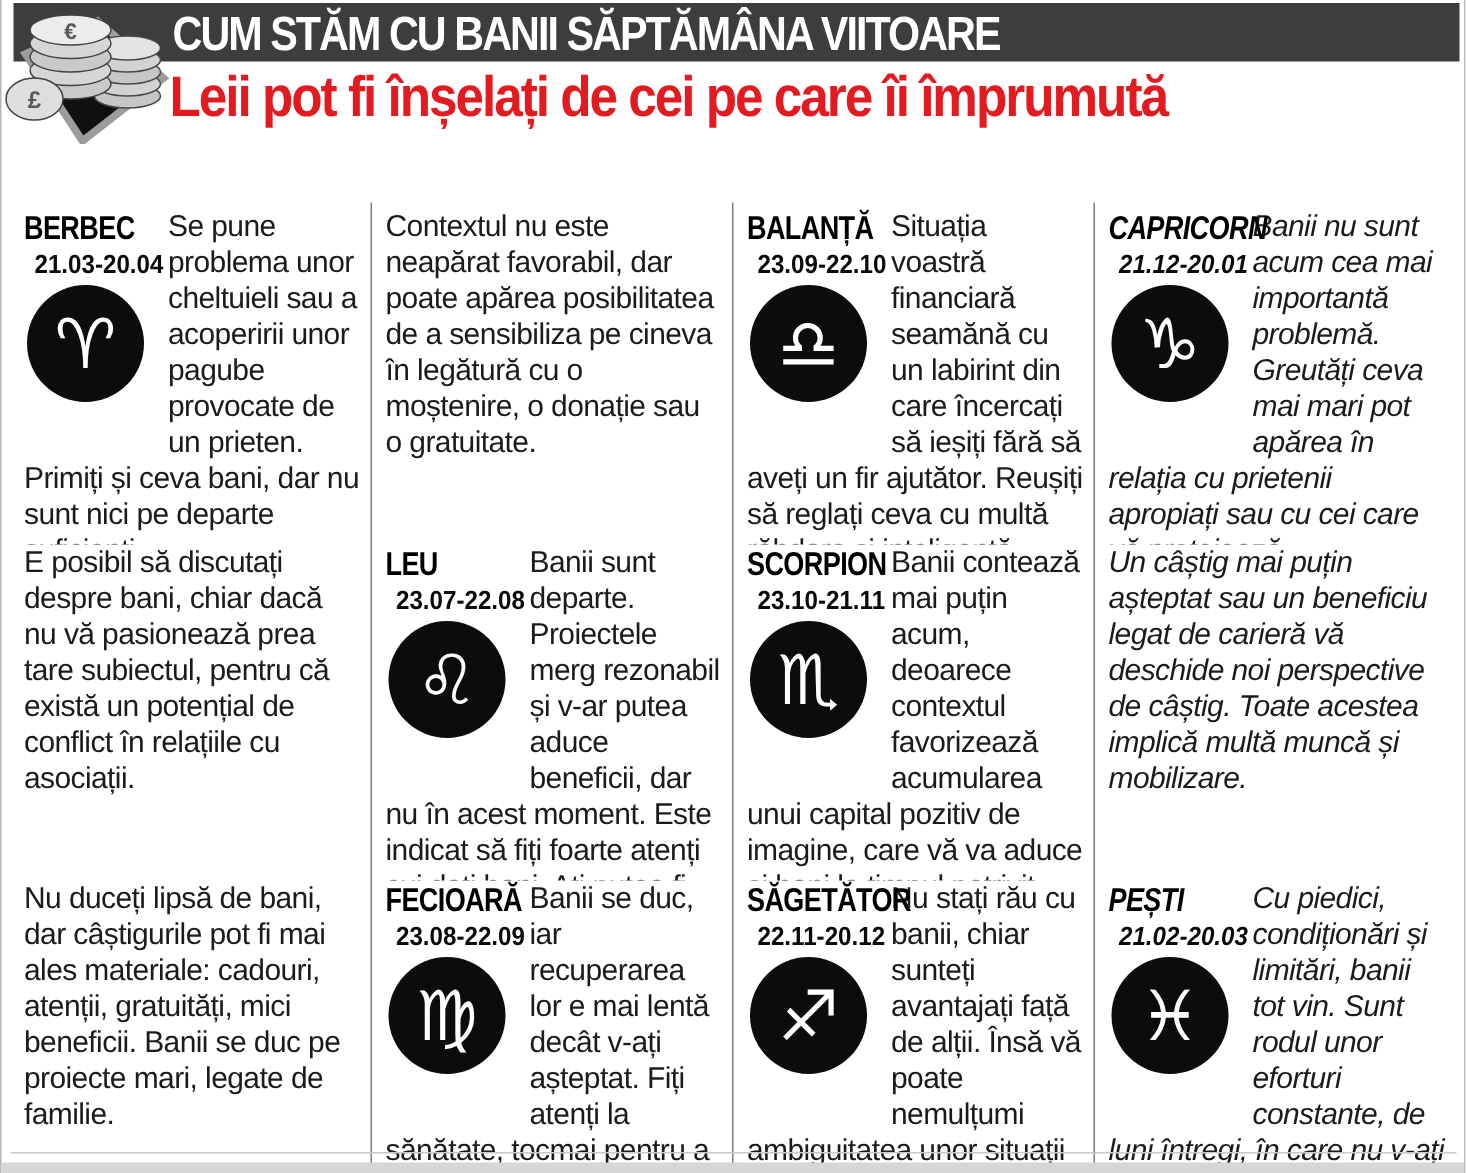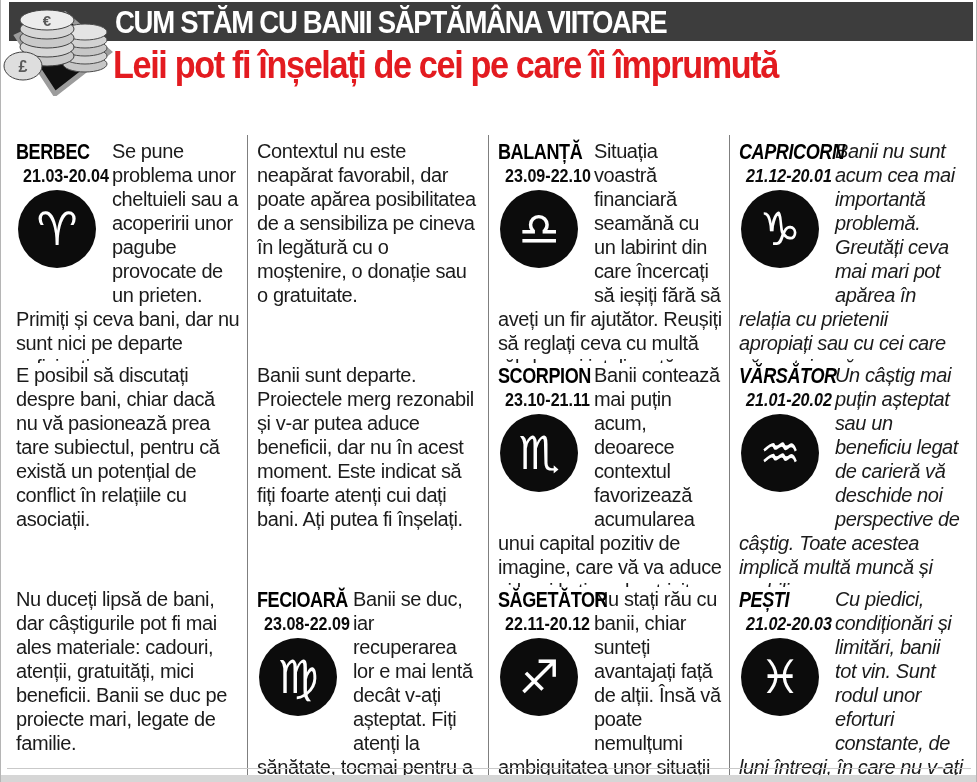--- a/index.html
+++ b/index.html
@@ -101,20 +101,27 @@
   </div>
         <div class="sign">
     <p class="sign-text">Nu duceți lipsă de bani, dar câștigurile pot fi mai ales materiale: cadouri, atenții, gratuități, mici beneficii. Banii se duc pe proiecte mari, legate de familie.</p>
   </div>
       </div>
     <div class="col">
         <div class="sign">
     <p class="sign-text">Contextul nu este neapărat favorabil, dar poate apărea posibilitatea de a sensibiliza pe cineva în legătură cu o moștenire, o donație sau o gratuitate.</p>
   </div>
         <div class="sign">
+    <div class="sign-left">
+      <div class="sign-name">LEU</div>
+      <div class="sign-dates">23.07-22.08</div>
+      <div class="sign-icon">
+        <span class="sign-symbol">♌</span>
+      </div>
+    </div>
     <p class="sign-text">Banii sunt departe. Proiectele merg rezonabil și v-ar putea aduce beneficii, dar nu în acest moment. Este indicat să fiți foarte atenți cui dați bani. Ați putea fi înșelați.</p>
   </div>
         <div class="sign">
     <div class="sign-left">
       <div class="sign-name">FECIOARĂ</div>
       <div class="sign-dates">23.08-22.09</div>
       <div class="sign-icon">
         <span class="sign-symbol">♍</span>
       </div>
     </div>
@@ -158,27 +165,20 @@
     <div class="sign-left">
       <div class="sign-name">CAPRICORN</div>
       <div class="sign-dates">21.12-20.01</div>
       <div class="sign-icon">
         <span class="sign-symbol">♑</span>
       </div>
     </div>
     <p class="sign-text">Banii nu sunt acum cea mai importantă problemă. Greutăți ceva mai mari pot apărea în relația cu prietenii apropiați sau cu cei care vă protejează.</p>
   </div>
         <div class="sign">
-    <div class="sign-left">
-      <div class="sign-name">VĂRSĂTOR</div>
-      <div class="sign-dates">21.01-20.02</div>
-      <div class="sign-icon">
-        <span class="sign-symbol">♒</span>
-      </div>
-    </div>
     <p class="sign-text">Un câștig mai puțin așteptat sau un beneficiu legat de carieră vă deschide noi perspective de câștig. Toate acestea implică multă muncă și mobilizare.</p>
   </div>
         <div class="sign">
     <div class="sign-left">
       <div class="sign-name">PEȘTI</div>
       <div class="sign-dates">21.02-20.03</div>
       <div class="sign-icon">
         <span class="sign-symbol">♓</span>
       </div>
     </div>

